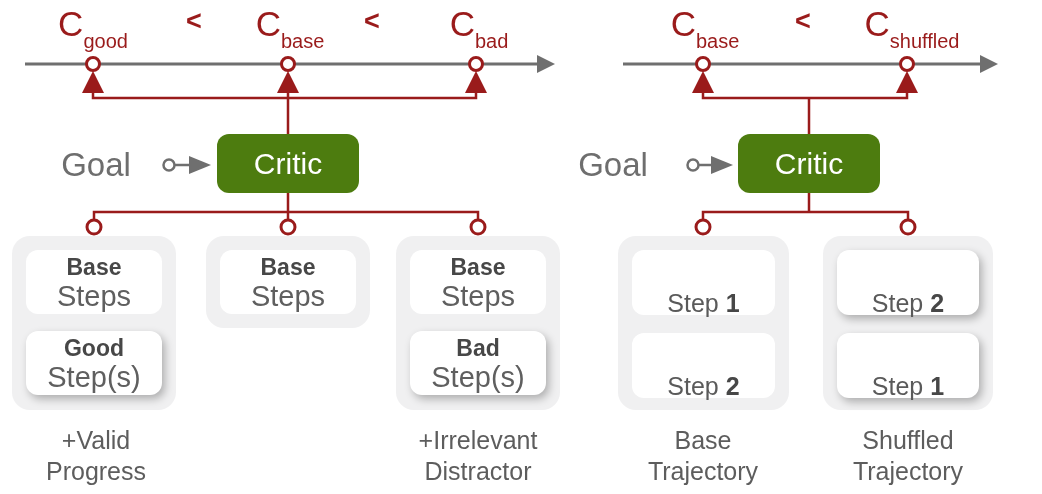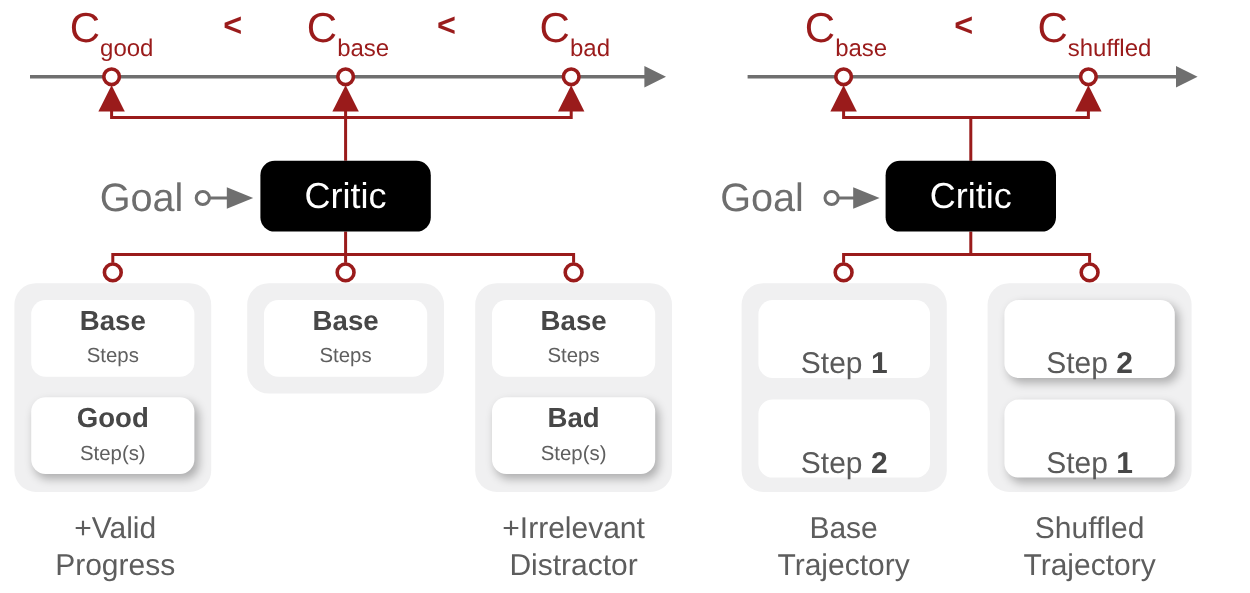--- a/index.html
+++ b/index.html
@@ -37,29 +37,28 @@
   }
 
   
   .goal-label {
     position: absolute;
     top: 148px;
     transform: translateX(-50%);
     color: #6e6e6e;
     font-size: 33px;
     line-height: 1;
-    margin-left: 22px;
   }
 
   
   .critic-node {
     position: absolute;
     top: 134px;
     height: 59px;
-    background: #000000;
+    background: #4d7c0f;
     border-radius: 12px;
     display: flex;
     align-items: center;
     justify-content: center;
     color: #ffffff;
     font-size: 30px;
   }
 
   
   .traj {
@@ -83,21 +82,21 @@
     justify-content: center;
     text-align: center;
   }
   .wbox.pos1 { top: 14px; height: 64px; }
   .wbox.pos2 { top: 95px; height: 64px; }
   .wbox.step1 { top: 14px; height: 65px; }
   .wbox.step2 { top: 97px; height: 65px; }
   .wbox.shadow { box-shadow: 3px 4px 8px rgba(0,0,0,0.28); }
 
   .wbox .l1 { font-size: 23px; font-weight: 700; color: #474747; line-height: 29px; }
-  .wbox .l2 { font-size: 17px; color: #5f5f5f; line-height: 29px; }
+  .wbox .l2 { font-size: 29px; color: #5f5f5f; line-height: 29px; }
   .step-text { font-size: 25px; color: #5a5a5a; line-height: 1; white-space: pre; margin-top: 41px; }
   .step-text .num { font-weight: 700; color: #474747; }
 
   
   .caption {
     position: absolute;
     top: 425px;
     transform: translateX(-50%);
     text-align: center;
     color: #5d5d5d;

